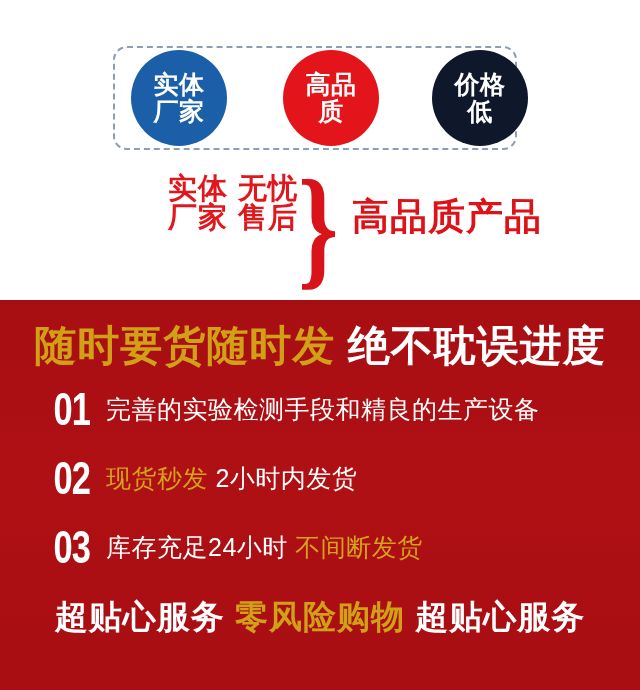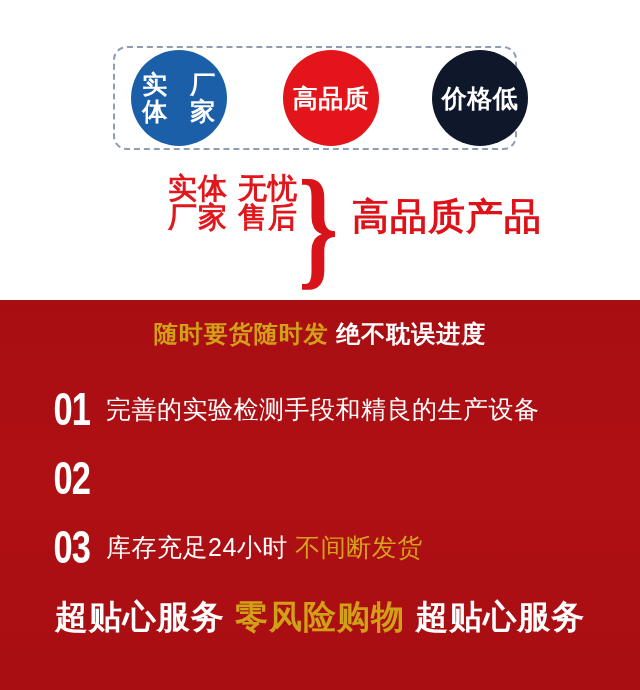--- a/index.html
+++ b/index.html
@@ -36,21 +36,21 @@
     border-radius: 14px;
     box-sizing: border-box;
   }
 
   .badge-circle {
     position: absolute;
     width: 96px;
     height: 96px;
     border-radius: 50%;
     display: flex;
-    flex-direction: row;
+    flex-direction: column;
     align-items: center;
     justify-content: center;
     color: #ffffff;
     font-weight: bold;
     font-size: 25px;
     line-height: 1.08;
     letter-spacing: 0.5px;
     text-align: center;
   }
   #badge-1 { left: 131px; top: 50px; background: #1b5fa8; }
@@ -117,21 +117,21 @@
     background: linear-gradient(180deg, #a70e12 0%, #af1014 45%, #a80e12 100%);
     overflow: hidden;
   }
 
   #red-header {
     position: absolute;
     left: 0;
     top: 18px;
     width: 640px;
     text-align: center;
-    font-size: 24px;
+    font-size: 42px;
     font-weight: bold;
     letter-spacing: 1px;
     white-space: nowrap;
   }
   .hdr-gold { color: #d2a017; }
   .hdr-white { color: #ffffff; }
 
   .feature-row {
     position: absolute;
     left: 48px;
@@ -222,20 +222,24 @@
 
   <div class="feature-row" id="feature-row-0">
     <span class="feature-num">01</span>
     <span class="feature-text">
       <span class="ft-white">完善的实验检测手段和精良的生产设备</span>
     </span>
   </div>
 
   <div class="feature-row" id="feature-row-1">
     <span class="feature-num">02</span>
+    <span class="feature-text">
+      <span class="ft-gold">现货秒发</span>
+      <span class="ft-white"> 2小时内发货</span>
+    </span>
   </div>
 
   <div class="feature-row" id="feature-row-2">
     <span class="feature-num">03</span>
     <span class="feature-text">
       <span class="ft-white">库存充足24小时</span>
       <span class="ft-gold">不间断发货</span>
     </span>
   </div>
 

